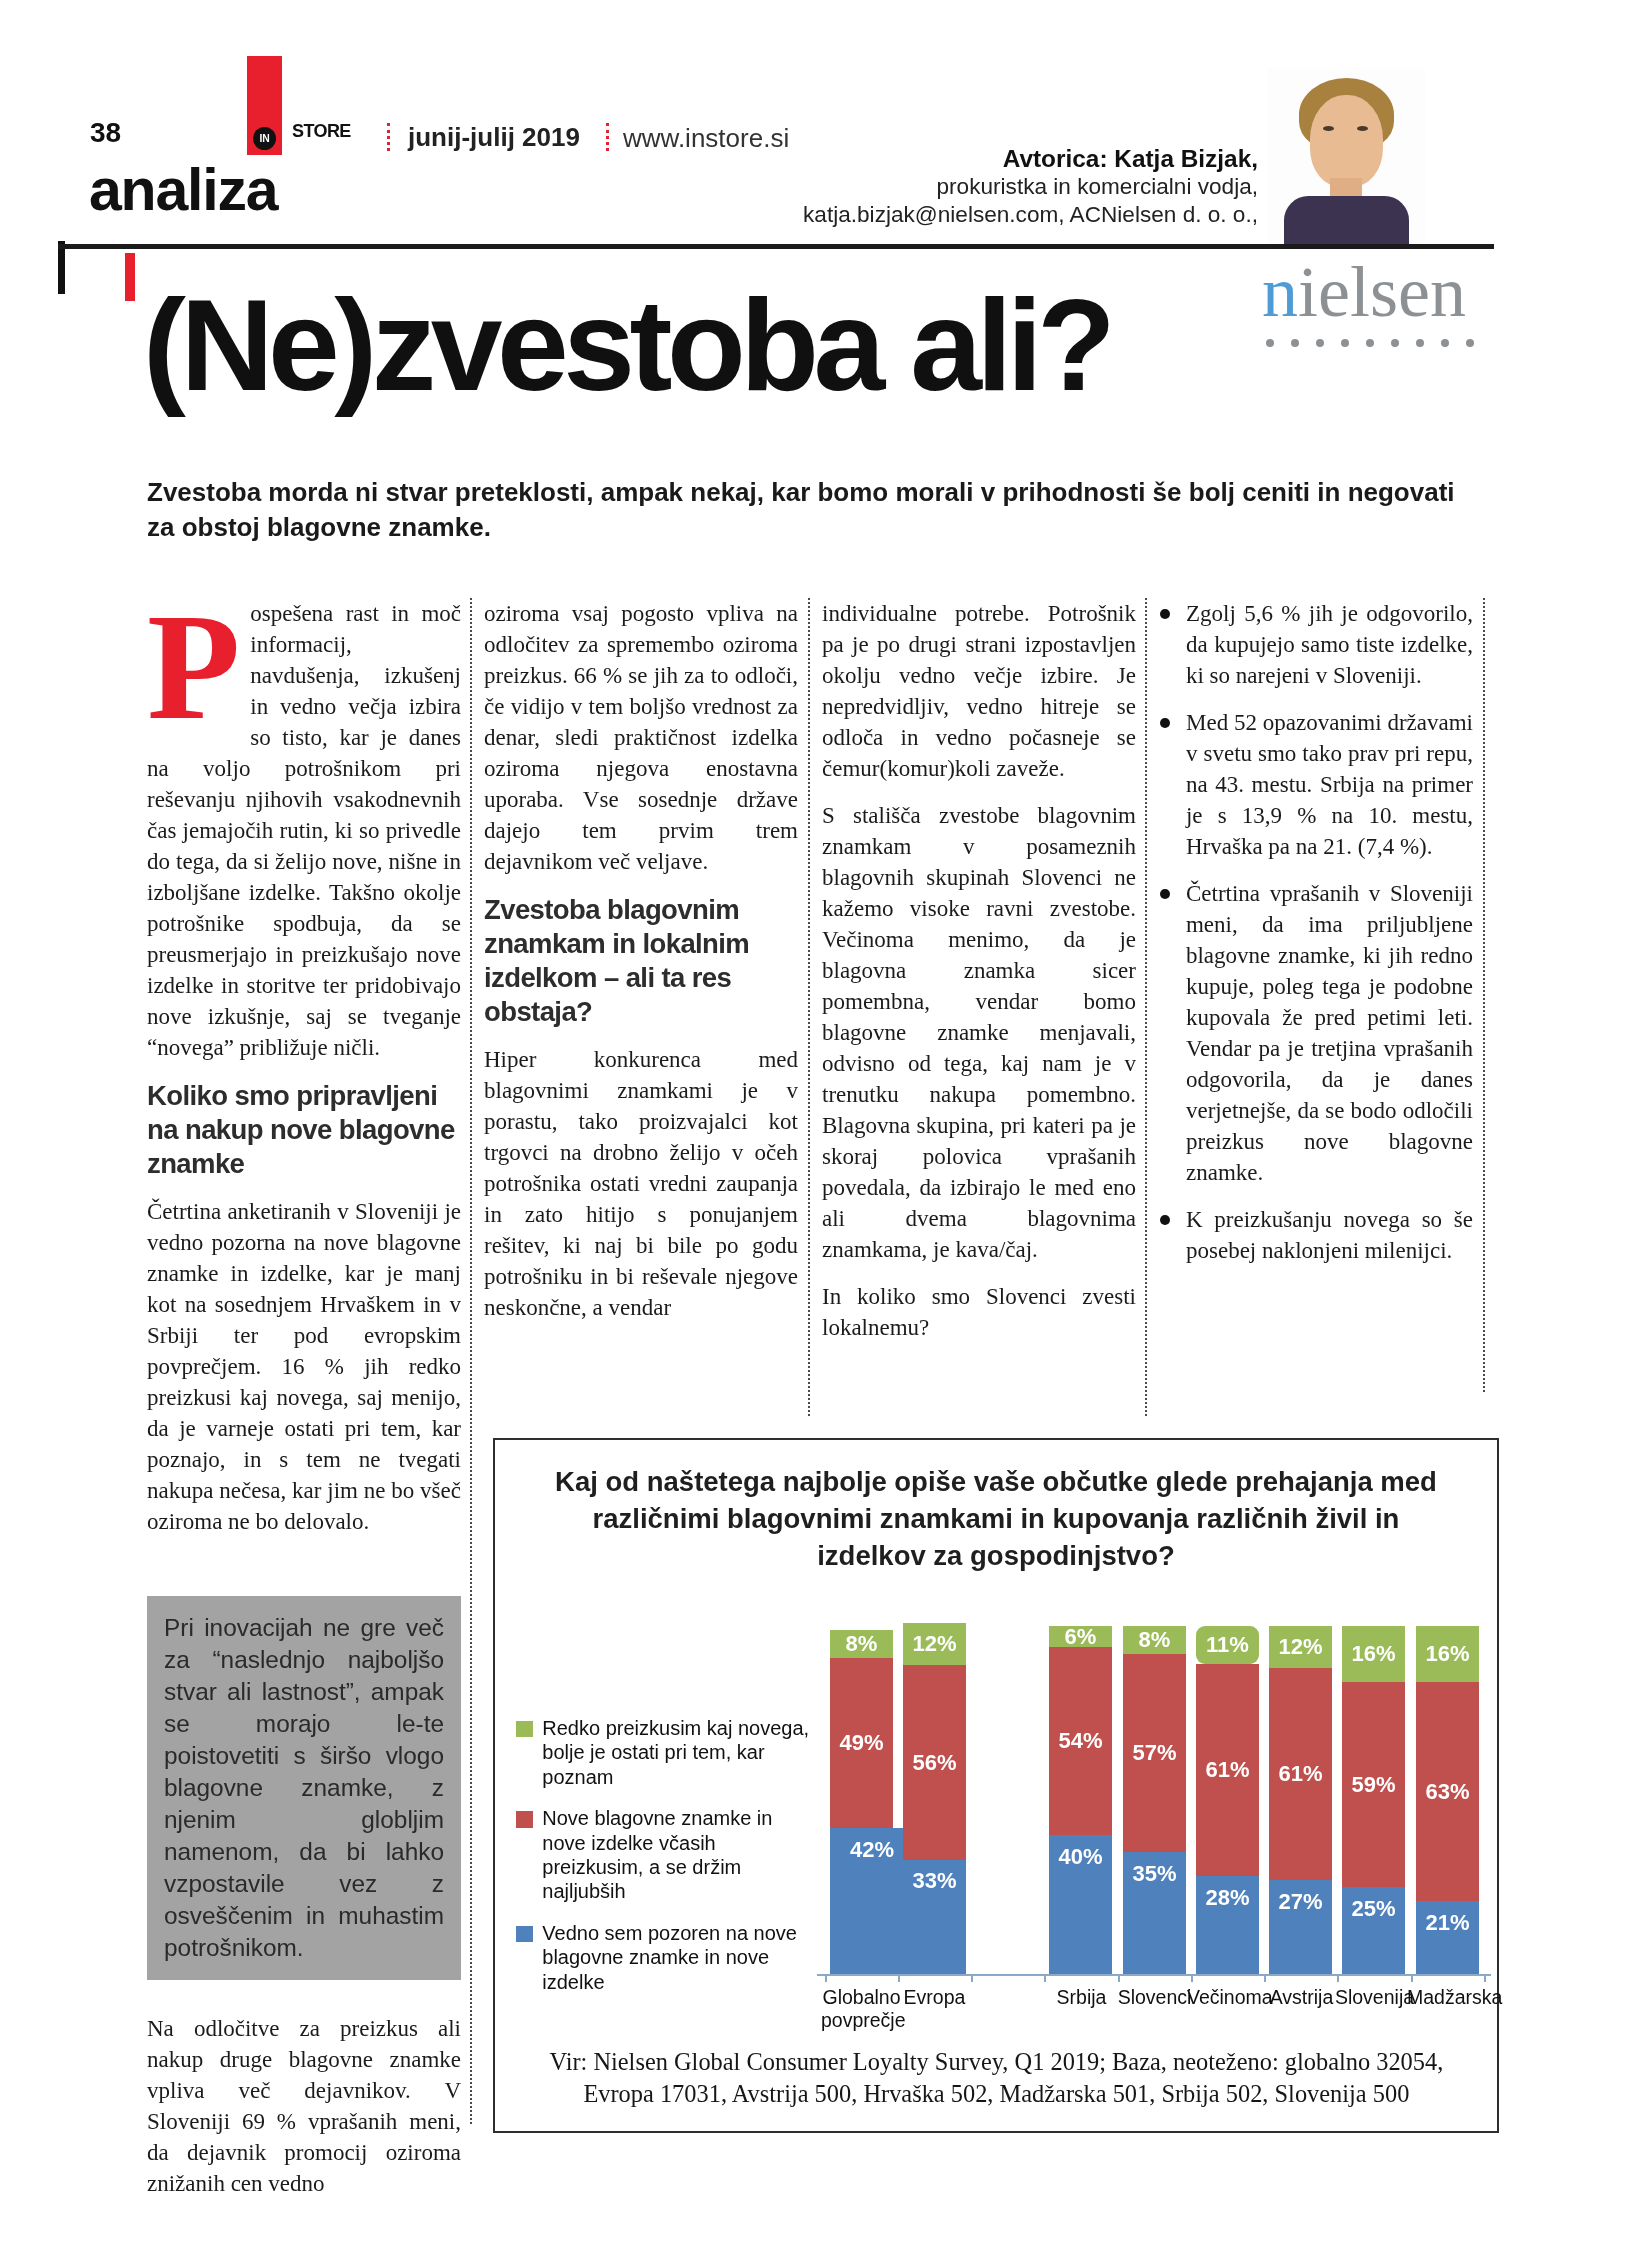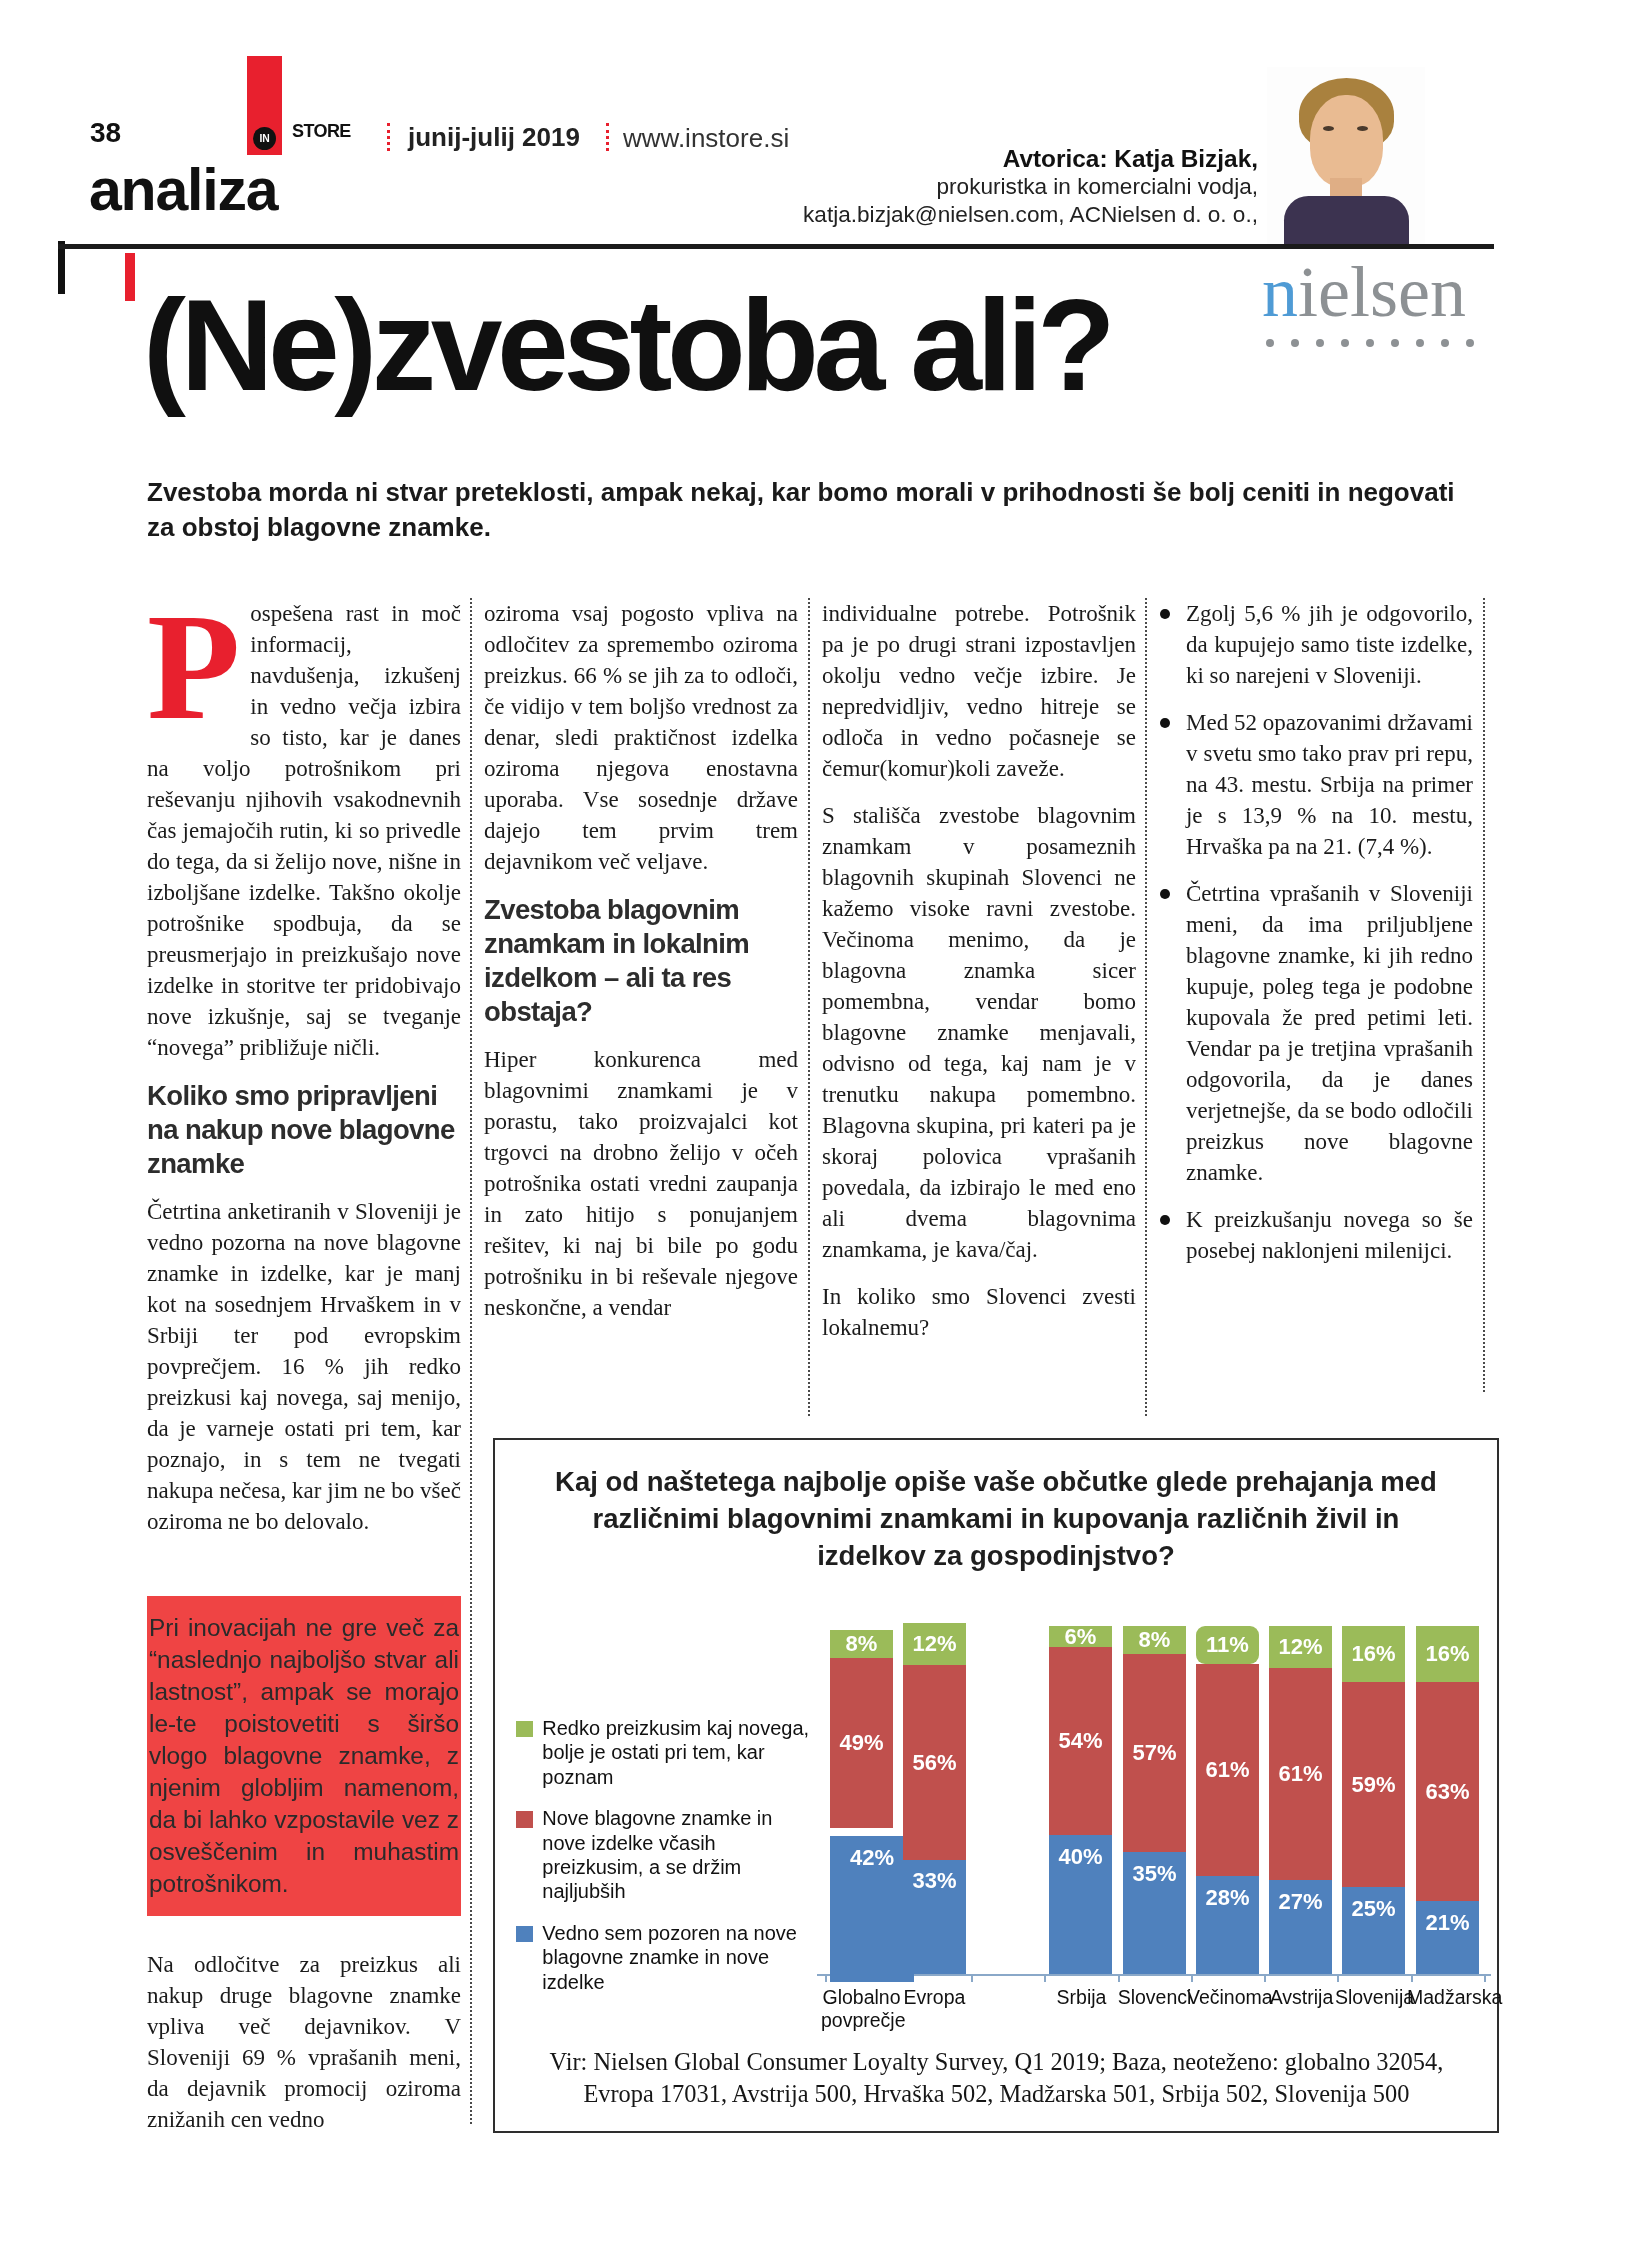--- a/index.html
+++ b/index.html
@@ -38,22 +38,22 @@
   .title{position:absolute;left:143px;top:278px;font-size:129px;font-weight:bold;letter-spacing:-5.5px;color:#101010;line-height:134px;}
   .subtitle{position:absolute;left:147px;top:475px;width:1325px;font-size:26px;font-weight:bold;line-height:35px;color:#1a1a1a;}
   
   .col{position:absolute;top:598px;width:314px;text-align:justify;
        font-family:"Liberation Serif",serif;font-size:23px;line-height:31px;color:#1b1b1b;}
   .col p{margin:0 0 16px 0;}
   .colhead{font-family:"Liberation Sans",sans-serif;font-weight:bold;font-size:27.5px;line-height:34px;
        text-align:left;letter-spacing:-0.6px;color:#2d2d2d;margin:8.5px 0 14.7px 0;}
   .dropcap{float:left;font-family:"Liberation Serif",serif;font-weight:bold;font-size:153px;line-height:120px;
        color:#e8202e;margin:8.5px 9.8px 0 0;}
-  .callout{background:#ef4444;font-family:"Liberation Sans",sans-serif;font-size:24.4px;line-height:32px;
-       color:#2a2a2a;padding:16px 2px;margin:59px 0 33px 0;text-align:justify;}
+  .callout{background:#a3a3a3;font-family:"Liberation Sans",sans-serif;font-size:24.4px;line-height:32px;
+       color:#2a2a2a;padding:16px 17px;margin:59px 0 33px 0;text-align:justify;}
   .vsep{position:absolute;top:598px;width:0;border-left:2.4px dotted #4a4a4a;}
   #sep1{left:470px;height:1526px;}
   #sep2{left:808px;height:818px;}
   #sep3{left:1145px;height:818px;}
   #sep4{left:1483px;height:794px;}
   
   .bullet{display:flex;margin-bottom:16px;}
   .bdot{width:9.8px;height:9.8px;border-radius:50%;background:#111;margin:11px 16px 0 1.2px;flex:none;}
   .btext{flex:1;text-align:justify;}
   
@@ -195,21 +195,21 @@
         <div class="tick" style="left: 330px; top: 534px;"></div>
         <div class="tick" style="left: 403px; top: 534px;"></div>
         <div class="tick" style="left: 476px; top: 534px;"></div>
         <div class="tick" style="left: 549px; top: 534px;"></div>
         <div class="tick" style="left: 623px; top: 534px;"></div>
         <div class="tick" style="left: 696px; top: 534px;"></div>
         <div class="tick" style="left: 769px; top: 534px;"></div>
         <div class="tick" style="left: 842px; top: 534px;"></div>
         <div class="tick" style="left: 916px; top: 534px;"></div>
         <div class="tick" style="left: 989px; top: 534px;"></div>
-        <div class="seg lab-top" style="left: 335px; top: 388px; width: 84px; height: 146px; background: rgb(79, 129, 189); margin-top: 8px;">
+        <div class="seg lab-top" style="left: 335px; top: 388px; width: 84px; height: 146px; background: rgb(79, 129, 189);">
           <span>42%</span>
         </div>
         <div class="seg lab-center" style="left: 335px; top: 218px; width: 63px; height: 170px; background: rgb(192, 80, 77);">
           <span>49%</span>
         </div>
         <div class="seg lab-center" style="left: 335px; top: 190px; width: 63px; height: 28px; background: rgb(155, 187, 89);">
           <span>8%</span>
         </div>
         <div class="cat" style="left: 326px; width: 81px; top: 546px;">Globalno povprečje</div>
         <div class="seg lab-top" style="left: 408px; top: 419px; width: 63px; height: 115px; background: rgb(79, 129, 189);">

